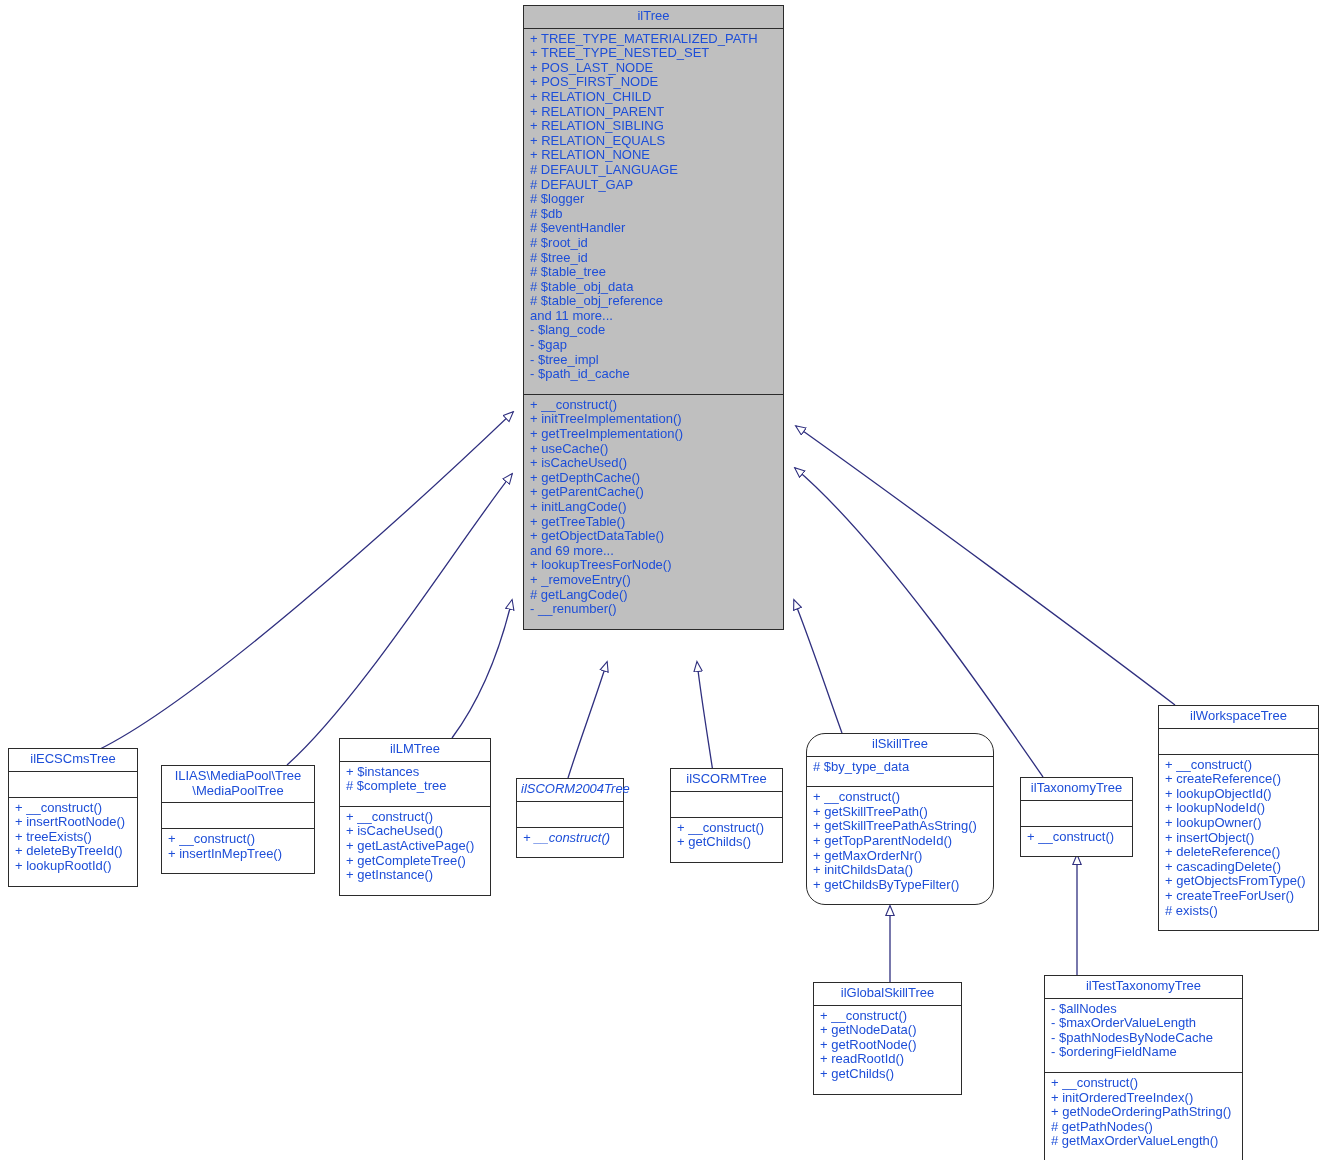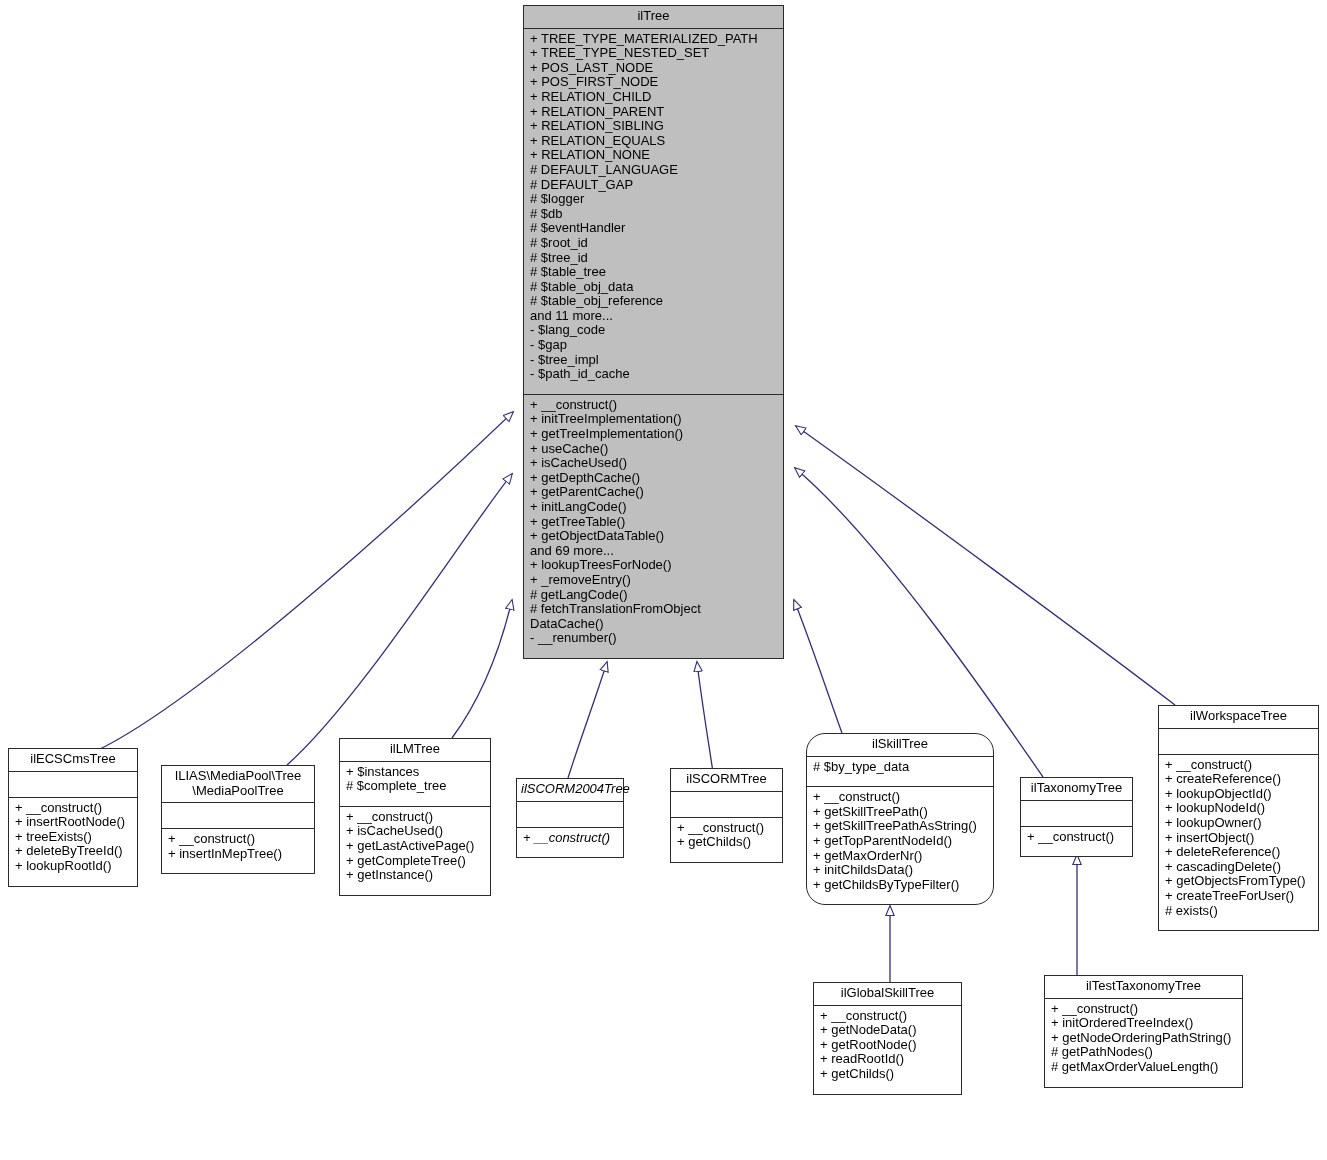--- a/index.html
+++ b/index.html
@@ -26,21 +26,21 @@
     height: 1160px;
     pointer-events: none;
   }
   .uml-class {
     position: absolute;
     box-sizing: border-box;
     border: 1px solid #2b2b2b;
     background: #ffffff;
     font-size: 13px;
     line-height: 14.6px;
-    color: #000000;
+    color: #1d4ed8;
   }
   .uml-class.root {
     background: #bfbfbf;
     border: 1px solid #2b2b2b;
   }
   .uml-title {
     text-align: center;
     padding: 3px 4px 4px 4px;
     font-size: 13px;
     white-space: pre-line;
@@ -136,21 +136,20 @@
         <div class="uml-row">+ isCacheUsed()</div>
         <div class="uml-row">+ getDepthCache()</div>
         <div class="uml-row">+ getParentCache()</div>
         <div class="uml-row">+ initLangCode()</div>
         <div class="uml-row">+ getTreeTable()</div>
         <div class="uml-row">+ getObjectDataTable()</div>
         <div class="uml-row">and 69 more...</div>
         <div class="uml-row">+ lookupTreesForNode()</div>
         <div class="uml-row">+ _removeEntry()</div>
         <div class="uml-row"># getLangCode()</div>
-        <div class="uml-row wrap"># fetchTranslationFromObject DataCache()</div>
         <div class="uml-row">- __renumber()</div>
       </div>
   </div>
 
   <div class="uml-class" id="box-ilECSCmsTree" style="left:8px; top:748px; width:130px;">
     <div class="uml-title">ilECSCmsTree</div>
     <div class="uml-attrs empty"></div>
     <div class="uml-ops">
         <div class="uml-row">+ __construct()</div>
         <div class="uml-row">+ insertRootNode()</div>
@@ -250,20 +249,26 @@
         <div class="uml-row">+ __construct()</div>
         <div class="uml-row">+ getNodeData()</div>
         <div class="uml-row">+ getRootNode()</div>
         <div class="uml-row">+ readRootId()</div>
         <div class="uml-row">+ getChilds()</div>
       </div>
   </div>
 
   <div class="uml-class" id="box-ilTestTaxonomyTree" style="left:1044px; top:975px; width:199px;">
     <div class="uml-title">ilTestTaxonomyTree</div>
+    <div class="uml-attrs">
+        <div class="uml-row">- $allNodes</div>
+        <div class="uml-row">- $maxOrderValueLength</div>
+        <div class="uml-row">- $pathNodesByNodeCache</div>
+        <div class="uml-row">- $orderingFieldName</div>
+      </div>
     <div class="uml-ops">
         <div class="uml-row">+ __construct()</div>
         <div class="uml-row">+ initOrderedTreeIndex()</div>
         <div class="uml-row">+ getNodeOrderingPathString()</div>
         <div class="uml-row"># getPathNodes()</div>
         <div class="uml-row"># getMaxOrderValueLength()</div>
       </div>
   </div>
 
 </div>

